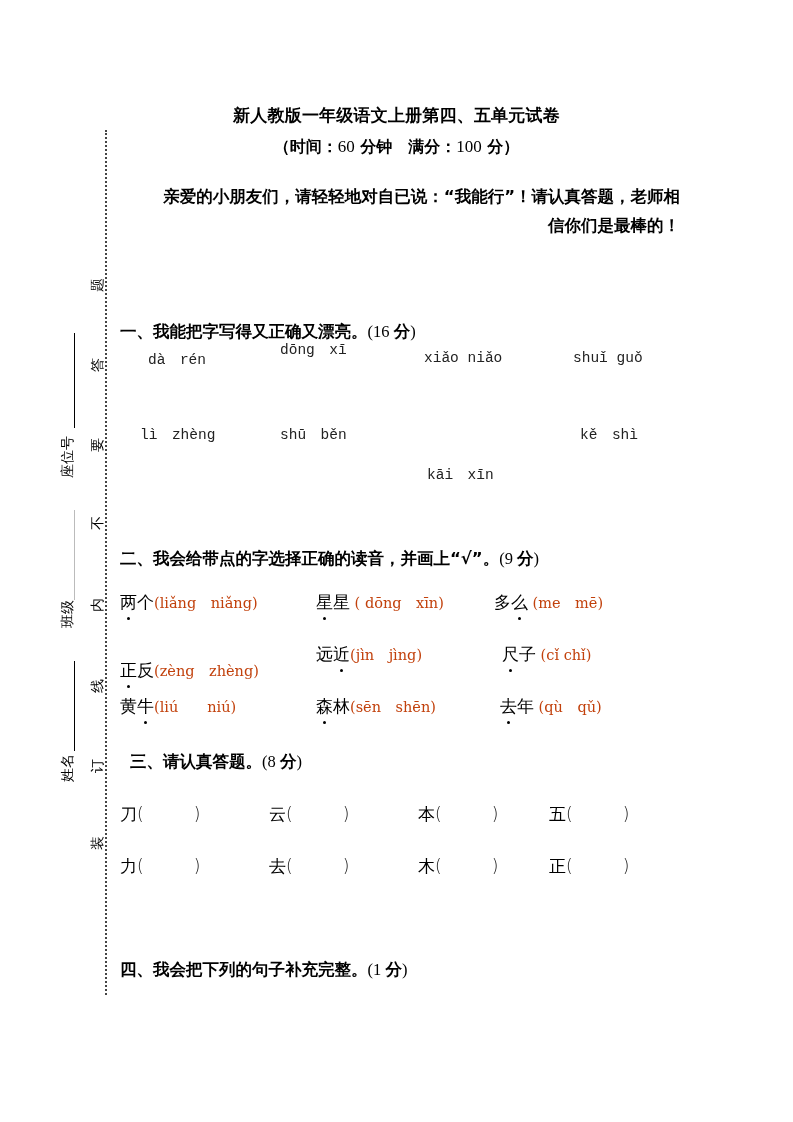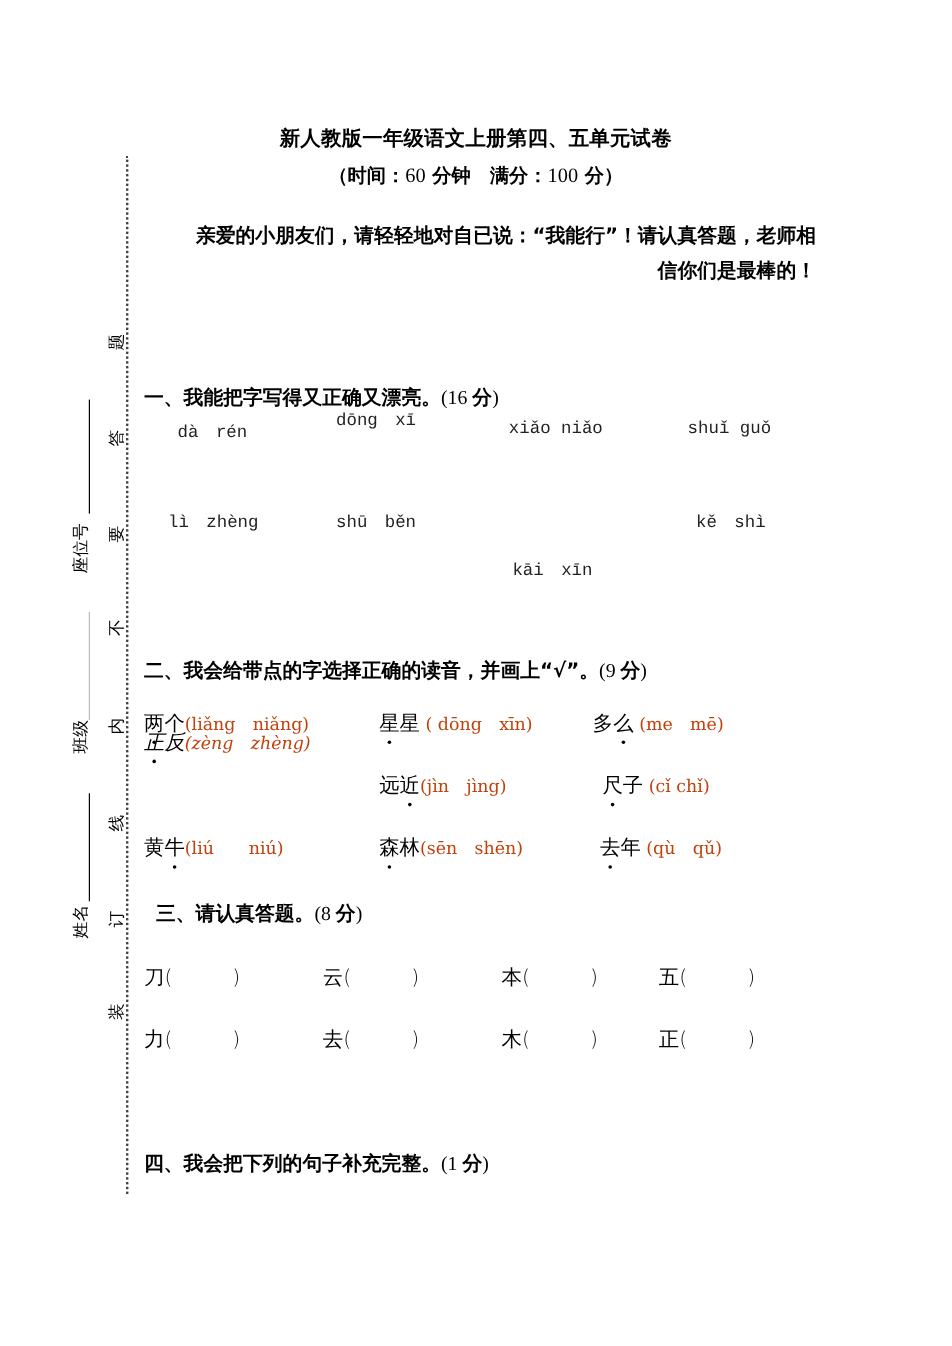--- a/index.html
+++ b/index.html
@@ -113,21 +113,21 @@
 <div class="abs item" style="left:120px; top:591px;">
   <span class="dot-char">两</span><span>个</span><span class="py">(liǎng　niǎng)</span>
 </div>
 <div class="abs item" style="left:316px; top:591px;">
   <span class="dot-char">星</span><span>星</span><span class="py"> ( dōng　xīn)</span>
 </div>
 <div class="abs item" style="left:494px; top:591px;">
   <span>多</span><span class="dot-char">么</span><span class="py"> (me　mē)</span>
 </div>
 
-<div class="abs item" style="left:120px; top:607px;font-style:italic;">
+<div class="abs item" style="left:120px; top:659px;">
   <span class="dot-char">正</span><span>反</span><span class="py">(zèng　zhèng)</span>
 </div>
 <div class="abs item" style="left:316px; top:643px;">
   <span>远</span><span class="dot-char">近</span><span class="py">(jìn　jìng)</span>
 </div>
 <div class="abs item" style="left:502px; top:643px;">
   <span class="dot-char">尺</span><span>子</span><span class="py"> (cǐ chǐ)</span>
 </div>
 
 <div class="abs item" style="left:120px; top:695px;">

